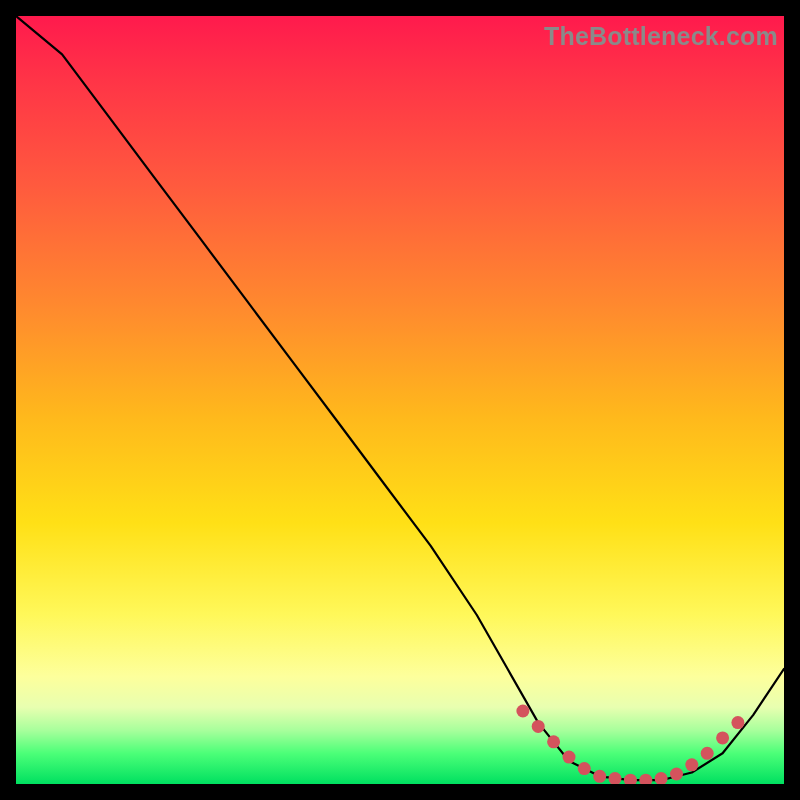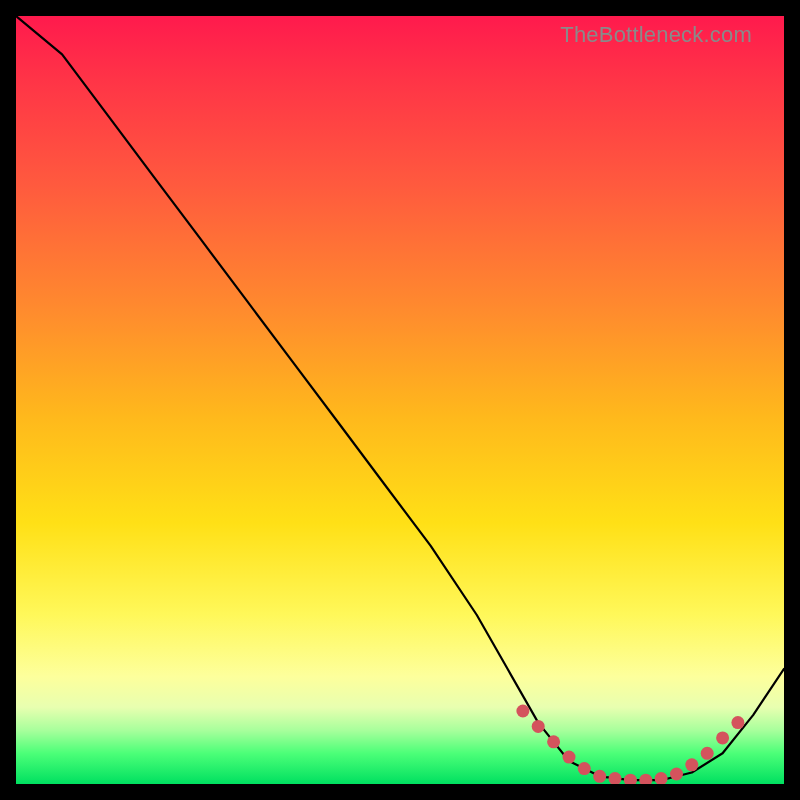--- a/index.html
+++ b/index.html
@@ -37,24 +37,24 @@
       #fdff9c 86%,
       #e8ffb0 90%,
       #a8ff9c 93%,
       #4cff78 96%,
       #00e060 100%
     );
   }
   .watermark {
     position: absolute;
     top: 6px;
-    right: 32px;
+    right: 6px;
     color: #8a8a8a;
-    font-size: 22px;
-    font-weight: 400;
+    font-size: 25px;
+    font-weight: 700;
     letter-spacing: 0.2px;
     user-select: none;
   }
   svg.overlay {
     position: absolute;
     left: 0;
     top: 0;
     width: 768px;
     height: 768px;
   }

